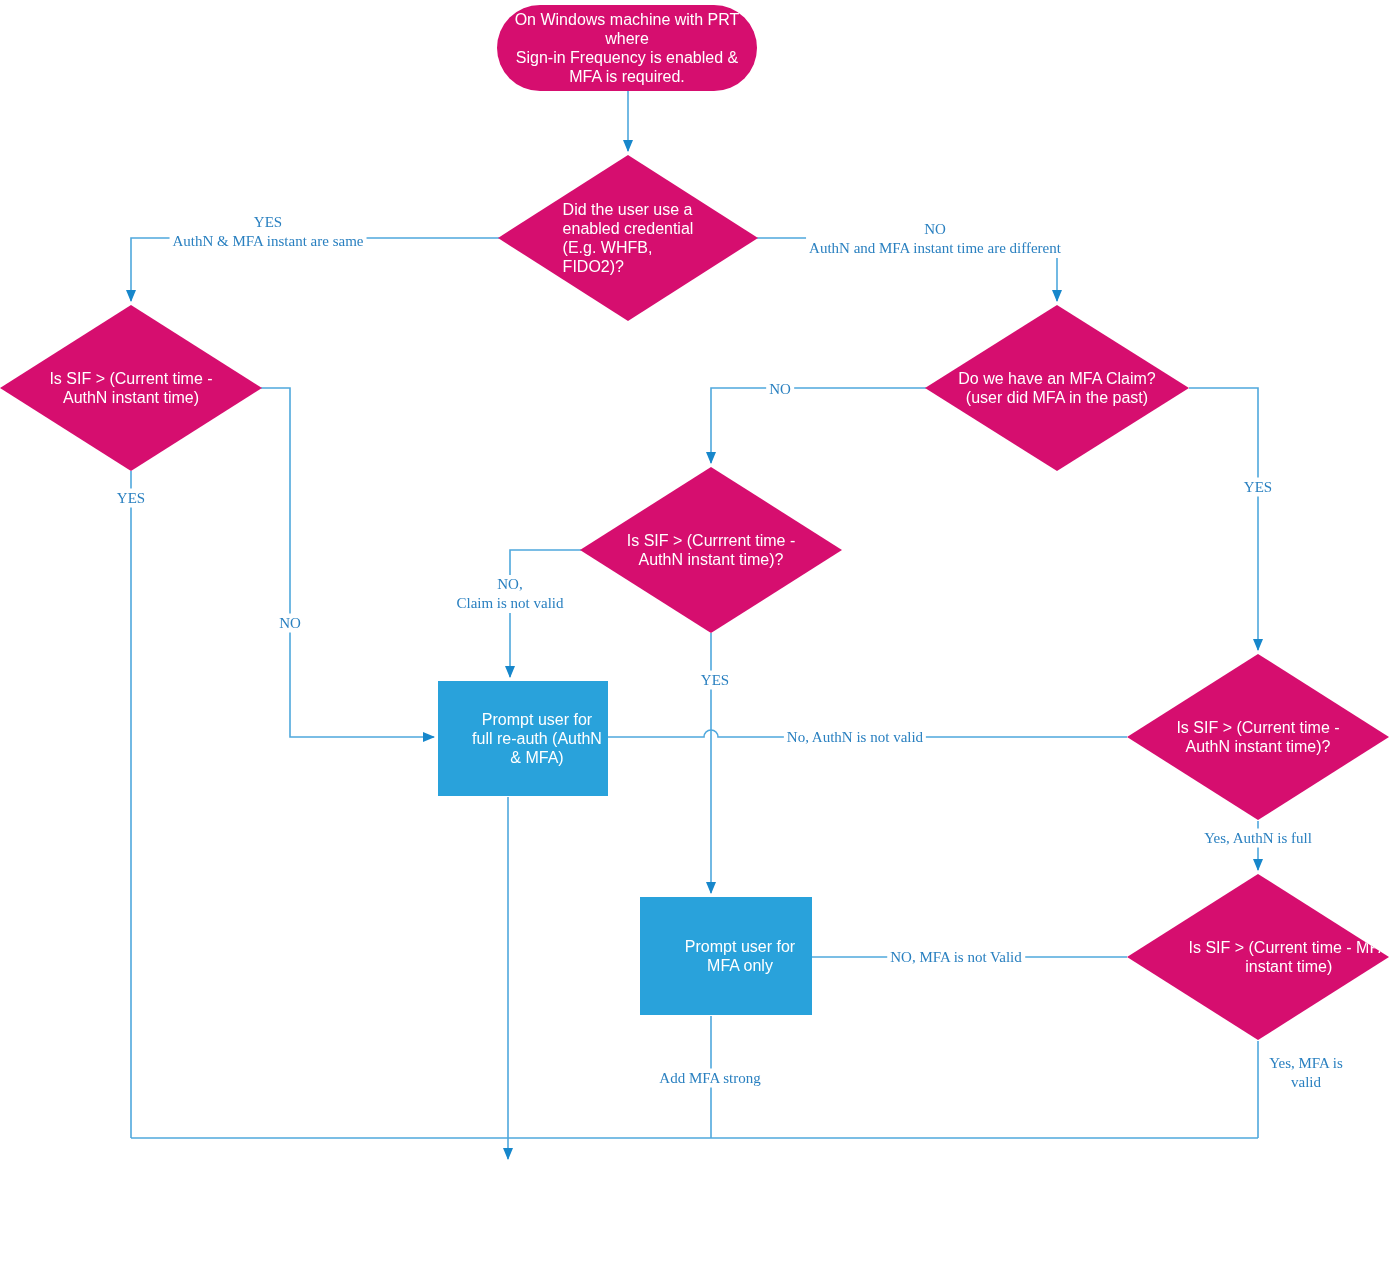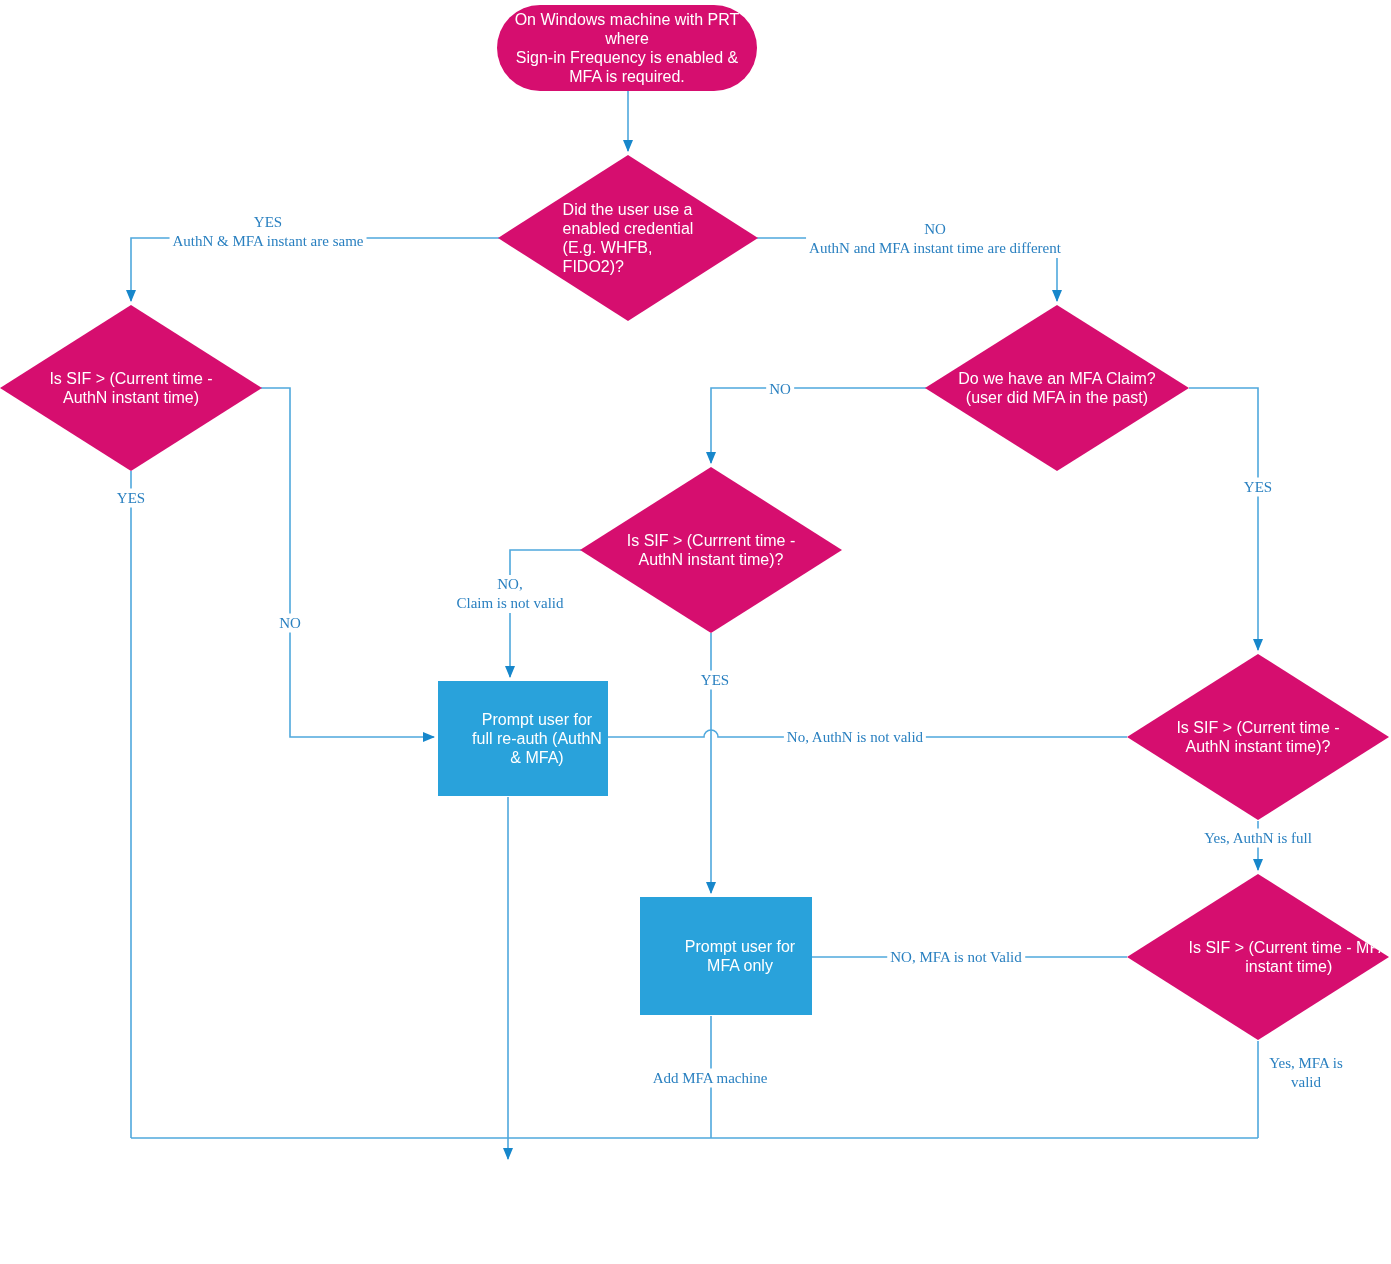--- a/index.html
+++ b/index.html
@@ -96,21 +96,21 @@
   <div class="elabel" style="left:290px; top:623px;">NO</div>
   <div class="elabel" style="left:780px; top:389px;">NO</div>
   <div class="elabel" style="left:1258px; top:487px;">YES</div>
   <div class="elabel" style="left:510px; top:594px;">NO,
 Claim is not valid</div>
   <div class="elabel" style="left:715px; top:680px;">YES</div>
   <div class="elabel" style="left:855px; top:737px;">No, AuthN is not valid</div>
   <div class="elabel" style="left:1258px; top:838px;">Yes, AuthN is full</div>
   <div class="elabel" style="left:956px; top:957px;">NO, MFA is not Valid</div>
   <div class="elabel" style="left:1306px; top:1073px;">Yes, MFA is valid</div>
-  <div class="elabel" style="left:710px; top:1078px;">Add MFA machine</div>
+  <div class="elabel" style="left:710px; top:1078px;">Add MFA strong</div>
 
   <div class="node terminator" style="left:497px; top:5px; width:260px; height:86px; border-radius:43px;">
     <div>On Windows machine with PRT
 where
 Sign-in Frequency is enabled &amp;
 MFA is required.</div>
   </div>
 
   <div class="node diamond" style="left:498px; top:155px; width:260px; height:166px;">
     <div class="dtext-left">Did the user use a

